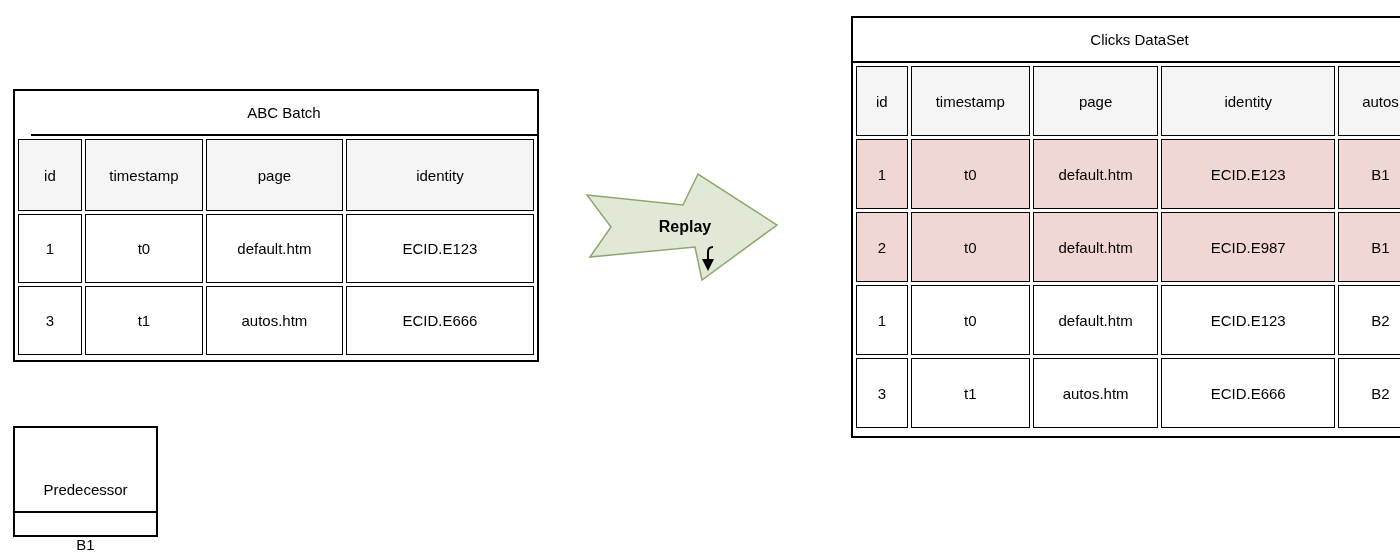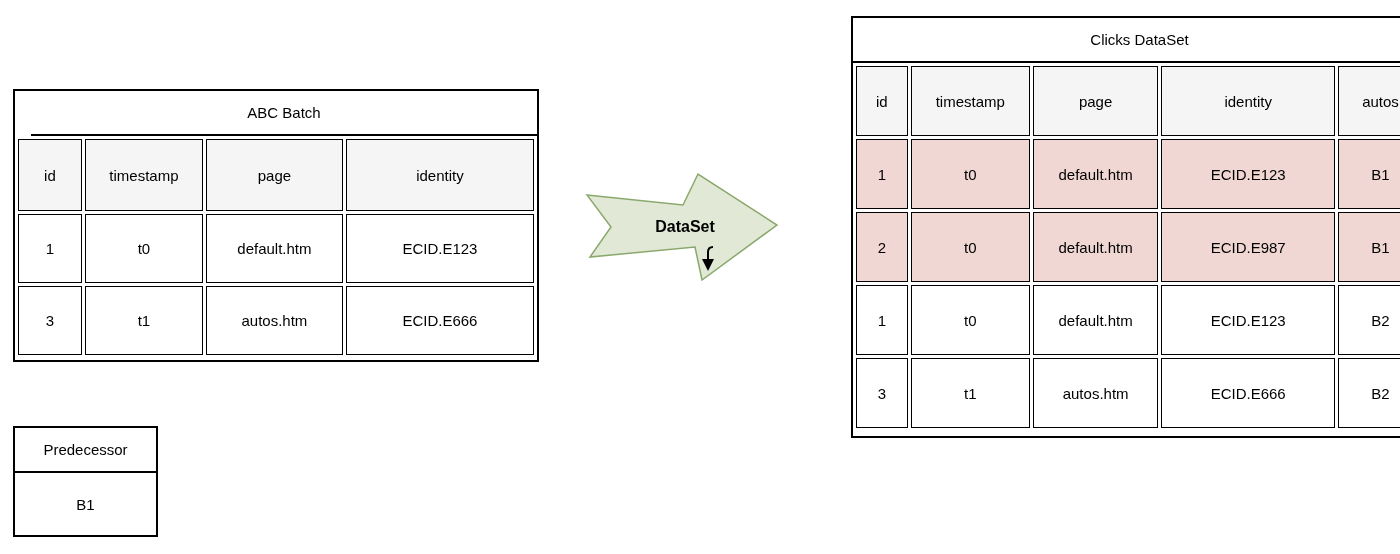--- a/index.html
+++ b/index.html
@@ -47,21 +47,21 @@
   .abc td{height:67px;}
 
   
   .clicks{left:851px;top:16px;width:577px;height:422px;}
   .clicks .table-title{height:43px;}
   .clicks th{height:68px;}
   .clicks td{height:68px;}
 
   
   .pred{left:13px;top:426px;width:145px;height:111px;}
-  .pred .table-title{height:43px;}
+  .pred .table-title{height:43px;margin-top:40px;}
   .pred .pred-value{
     height:62px;display:flex;align-items:center;justify-content:center;
     font-size:15px;
   }
 
   
   .arrow-svg{position:absolute;left:580px;top:168px;width:205px;height:125px;}
   .arrow-svg polygon{
     fill:var(--arrow_fill,#e1e9d6);
     stroke:var(--arrow_stroke,#8aa86b);
@@ -111,21 +111,21 @@
   </div>
 
   <div class="dtable pred">
     <div class="table-title">Predecessor</div>
     <div class="pred-value">B1</div>
   </div>
 
   <svg class="arrow-svg" viewBox="0 0 205 125">
     <polygon points="7,27 103,37 118,6 197,57 122,112 115,79 10,89 31,59"></polygon>
   </svg>
-  <div class="arrow-label">DataSet</div>
+  <div class="arrow-label">Replay</div>
   <svg class="cursor-glyph" viewBox="0 0 18 26">
     <path d="M13,1 Q8,1 8,6 L8,14" stroke="#000" stroke-width="2" fill="none"></path>
     <polygon points="2,13 14,13 8,25" fill="#000"></polygon>
   </svg>
 
   <div class="dtable clicks">
     <div class="table-title">Clicks DataSet</div>
     <table>
       <colgroup>
         <col style="width:9.3%">

